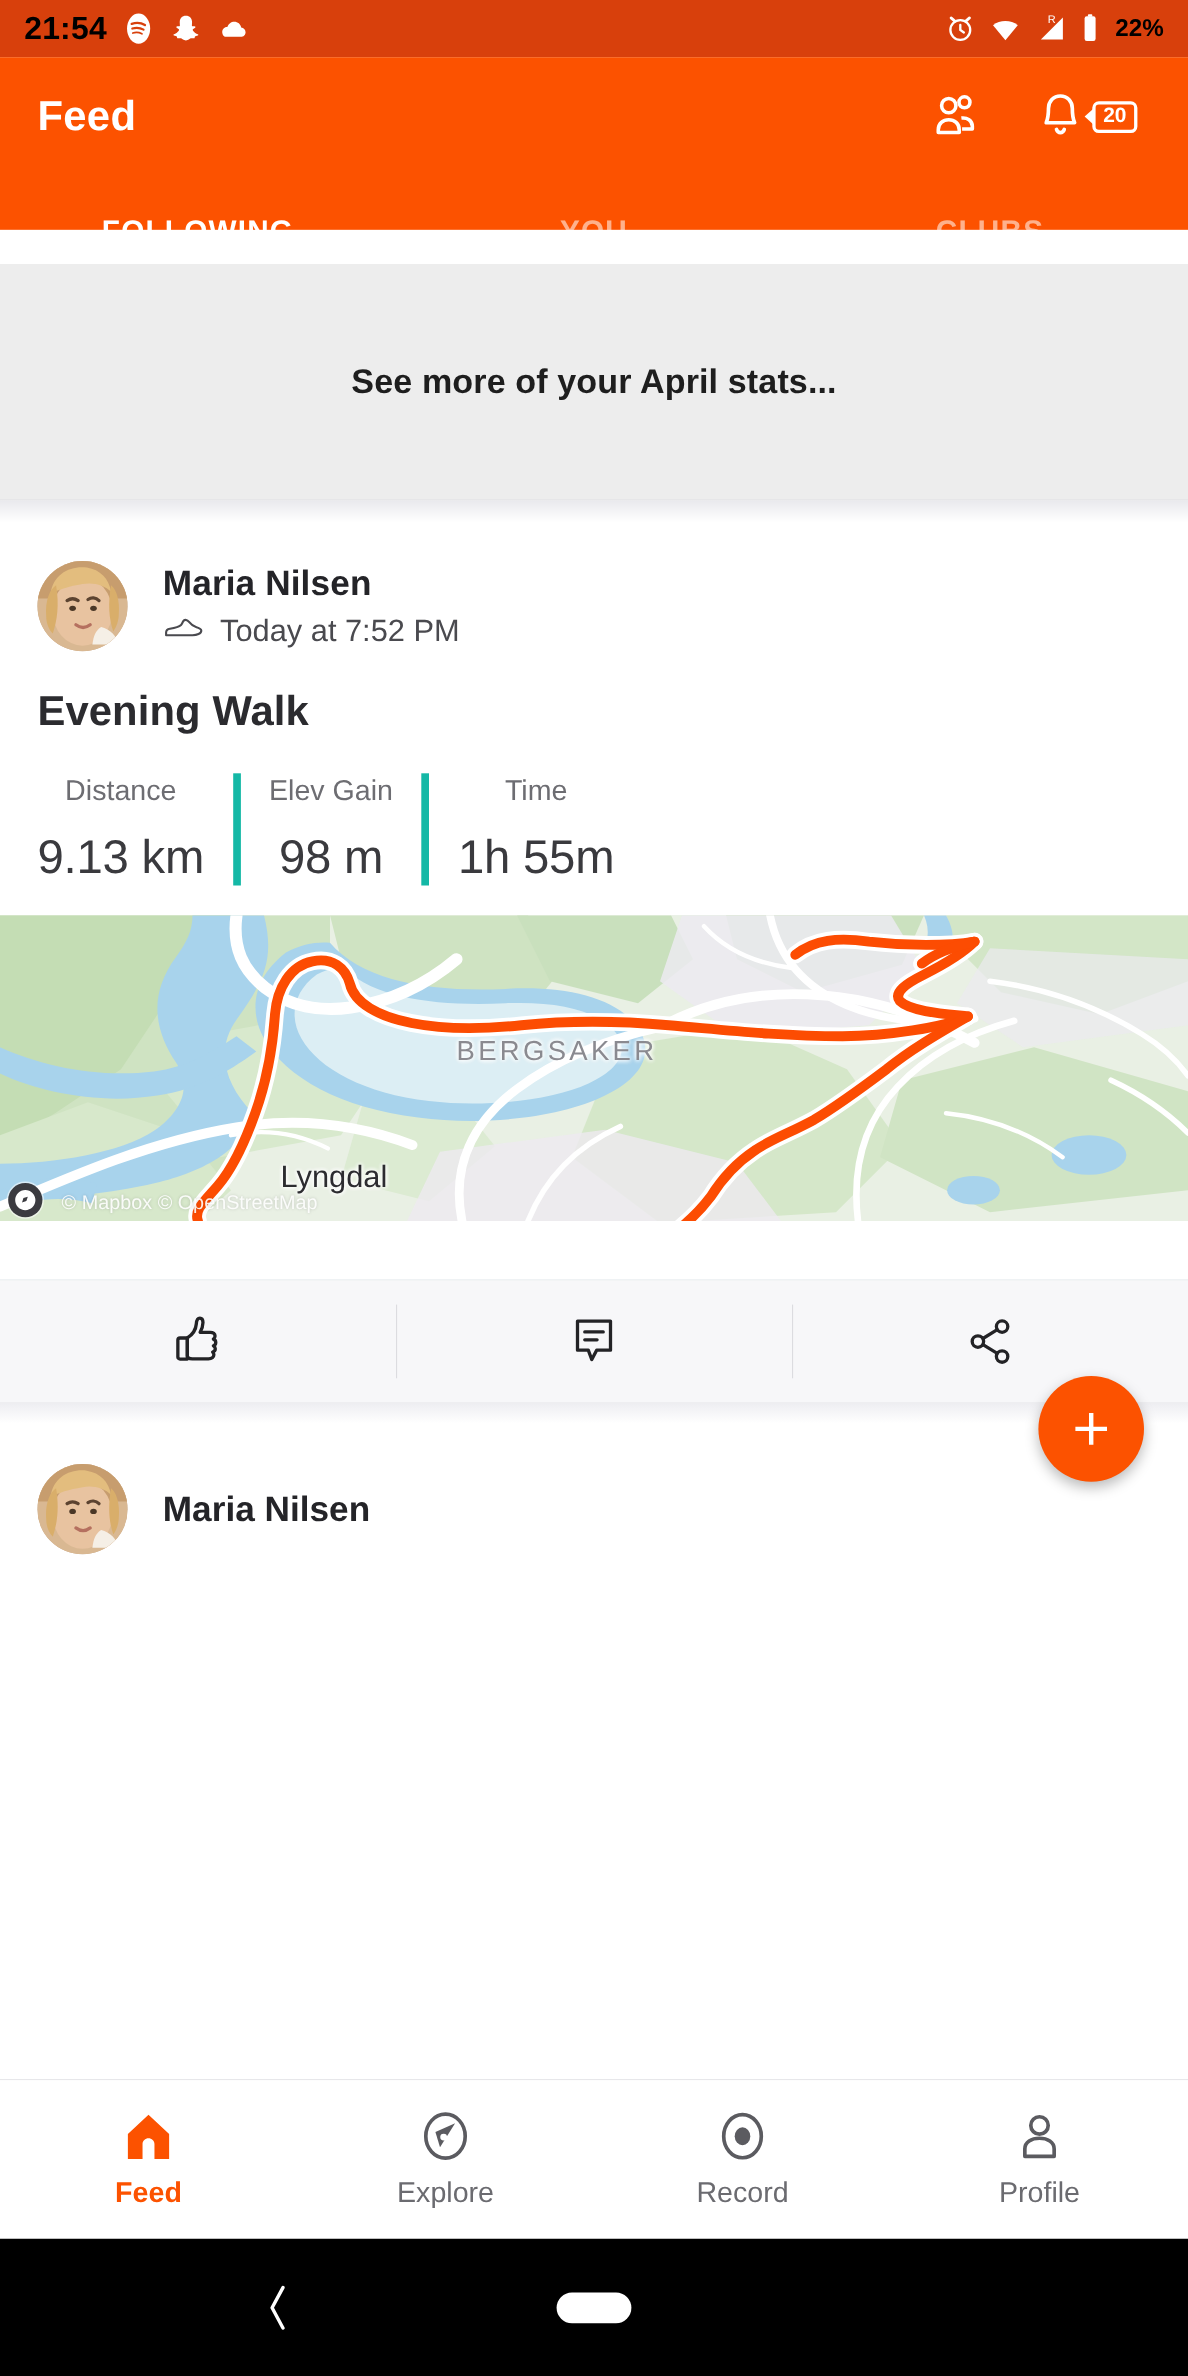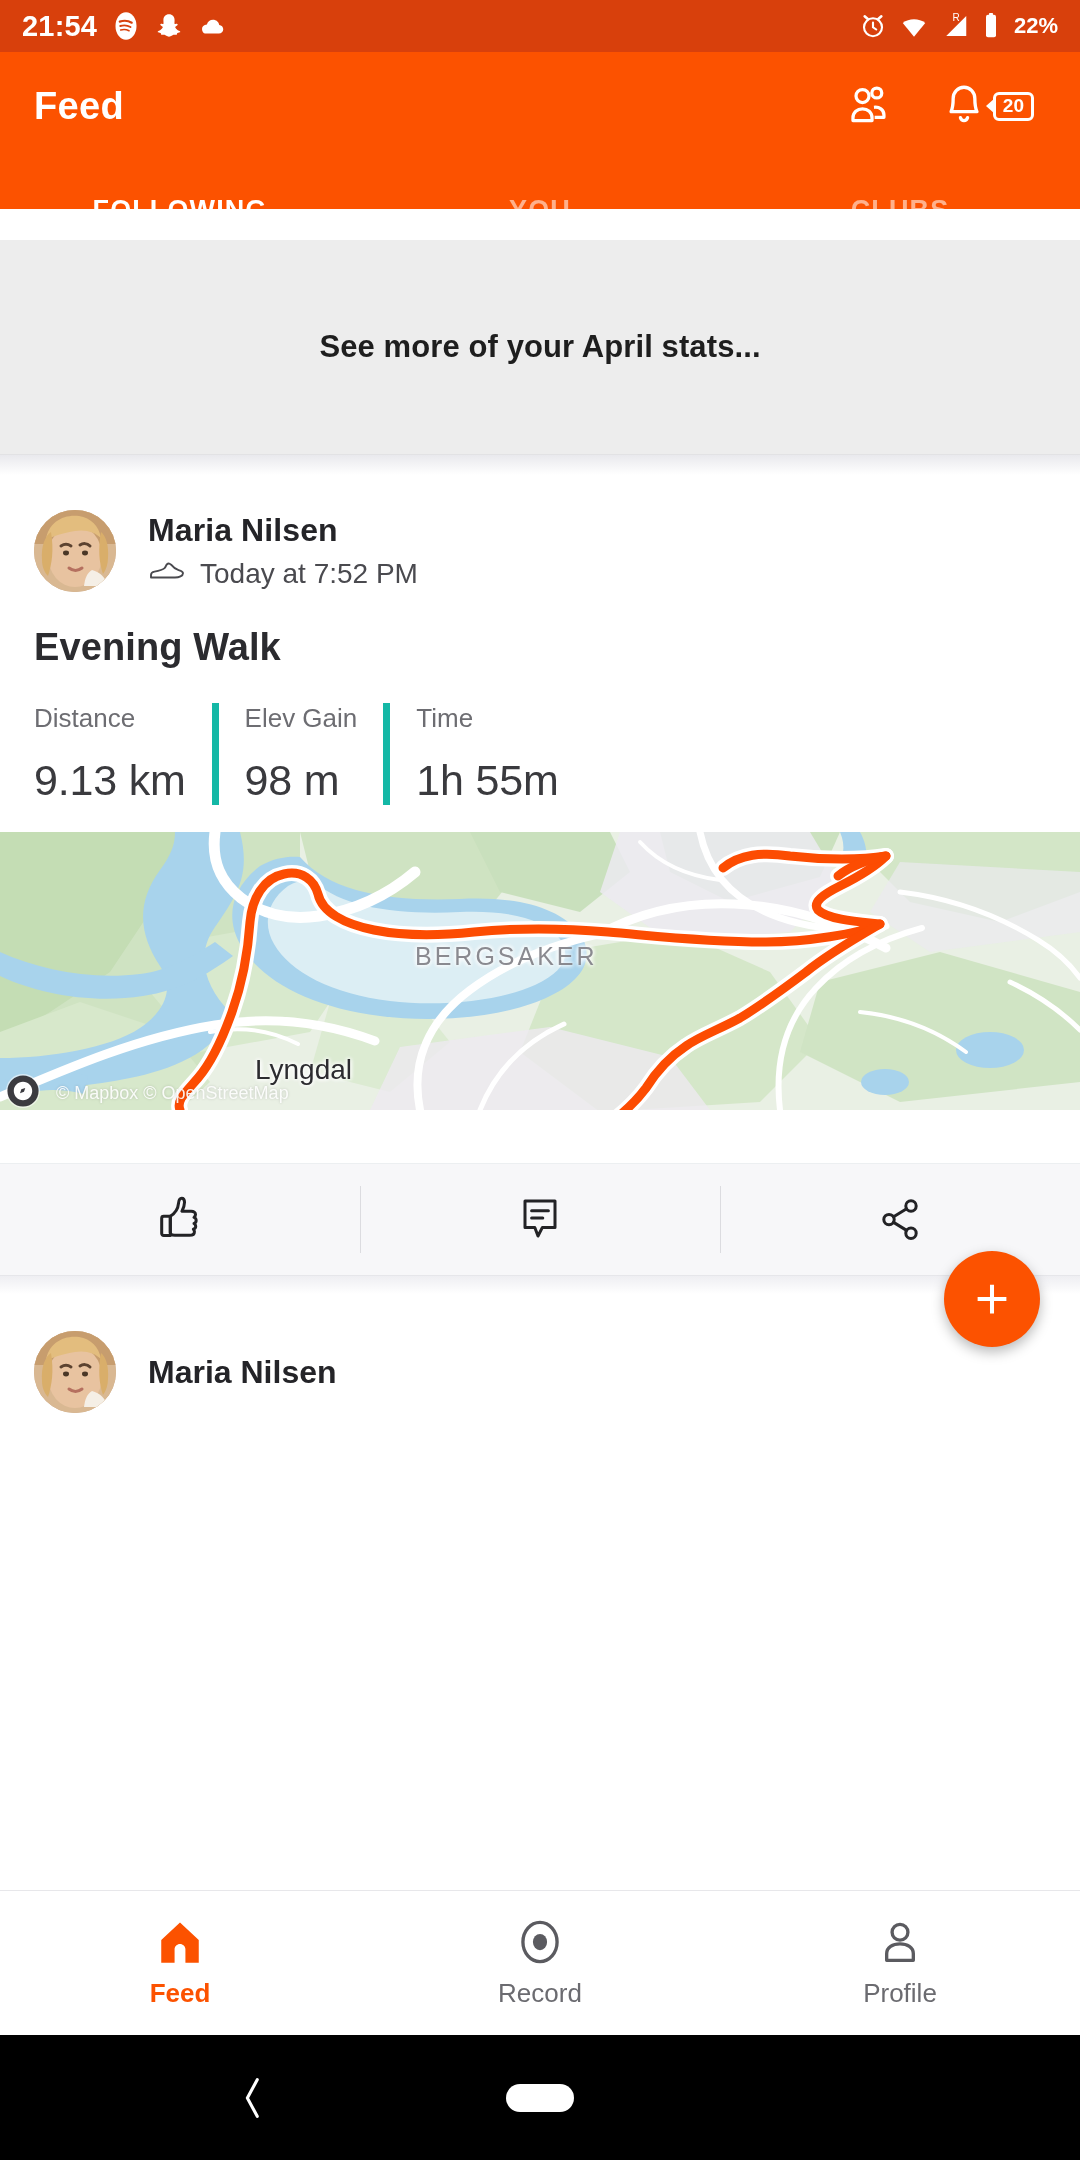--- a/index.html
+++ b/index.html
@@ -7,21 +7,21 @@
   body {
     font-family:"Liberation Sans", sans-serif;
     background:#ffffff;
     -webkit-font-smoothing:antialiased;
   }
   #app { position:relative; width:1080px; height:2160px; overflow:hidden; }
 
   
   .statusbar {
     position:absolute; left:0; top:0; width:1080px; height:52px;
-    background:#d8400c; color:#ffffff;
+    background:#d8400c; color:#000000;
     display:flex; align-items:center; justify-content:space-between;
     padding:0 22px;
   }
   .sb-left { display:flex; align-items:center; gap:14px; }
   .sb-right { display:flex; align-items:center; gap:11px; }
   .sb-time { font-size:29px; font-weight:700; letter-spacing:.2px; }
   .sb-batt-text { font-size:22px; font-weight:700; margin-left:2px; }
   .sb-ico { display:block; }
 
   
@@ -93,21 +93,21 @@
   .athlete-meta { margin-left:32px; }
   .athlete-name { font-size:32px; font-weight:700; color:#242428; letter-spacing:.1px; }
   .athlete-sub { display:flex; align-items:flex-start; gap:14px; margin-top:9px; }
   .athlete-time { font-size:28px; color:#4a4a4f; }
 
   .activity-title {
     padding:34px 34px 0 34px;
     font-size:38px; font-weight:700; color:#2b2b2f; letter-spacing:.1px;
   }
 
-  .stats { display:flex; padding:34px 34px 0 34px; align-items:flex-start; }
+  .stats { display:flex; padding:34px 34px 0 34px; align-items:flex-start;text-align:center; }
   .stat { padding-right:26px; }
   .stat + .stat { border-left:7px solid #14b8a6; padding-left:26px; }
   .stat-label { font-size:26px; color:#6d6d72; }
   .stat-value { font-size:43px; color:#3a3a3e; margin-top:22px; letter-spacing:-.2px; }
 
   
   .map {
     position:relative; width:1080px; height:278px; margin-top:27px;
     background:#e8f0e3; overflow:hidden;
   }
@@ -470,20 +470,28 @@
 
   <div class="bottomnav">
     <div class="navitem active">
       <svg width="50" height="50" viewBox="0 0 24 24">
         <path d="M12 2.6 21 11v11h-6.4v-6.6c0-1.4-1.2-2.5-2.6-2.5s-2.6 1.1-2.6 2.5V22H3V11z" fill="#fc5200"></path>
       </svg>
       <span class="navlabel">Feed</span>
     </div>
     <div class="navitem">
       <svg width="50" height="50" viewBox="0 0 24 24">
+        <ellipse cx="12" cy="12" rx="8.6" ry="9.6" fill="none" stroke="#5b5b60" stroke-width="1.6"></ellipse>
+        <path d="M16.2 6.4 9.6 16.8 7.6 10.2z" fill="#5b5b60"></path>
+        <circle cx="11.2" cy="12.4" r="1.5" fill="#fff"></circle>
+      </svg>
+      <span class="navlabel">Explore</span>
+    </div>
+    <div class="navitem">
+      <svg width="50" height="50" viewBox="0 0 24 24">
         <ellipse cx="12" cy="12" rx="8.2" ry="9.4" fill="none" stroke="#5b5b60" stroke-width="1.6"></ellipse>
         <ellipse cx="12" cy="12" rx="3.4" ry="3.9" fill="#5b5b60"></ellipse>
       </svg>
       <span class="navlabel">Record</span>
     </div>
     <div class="navitem">
       <svg width="50" height="50" viewBox="0 0 24 24">
         <circle cx="12" cy="7.3" r="3.8" fill="none" stroke="#5b5b60" stroke-width="1.6"></circle>
         <path d="M5.6 20.8v-3.2c0-3 2.9-4.7 6.4-4.7s6.4 1.7 6.4 4.7v3.2z" fill="none" stroke="#5b5b60" stroke-width="1.6" stroke-linejoin="round"></path>
       </svg>

